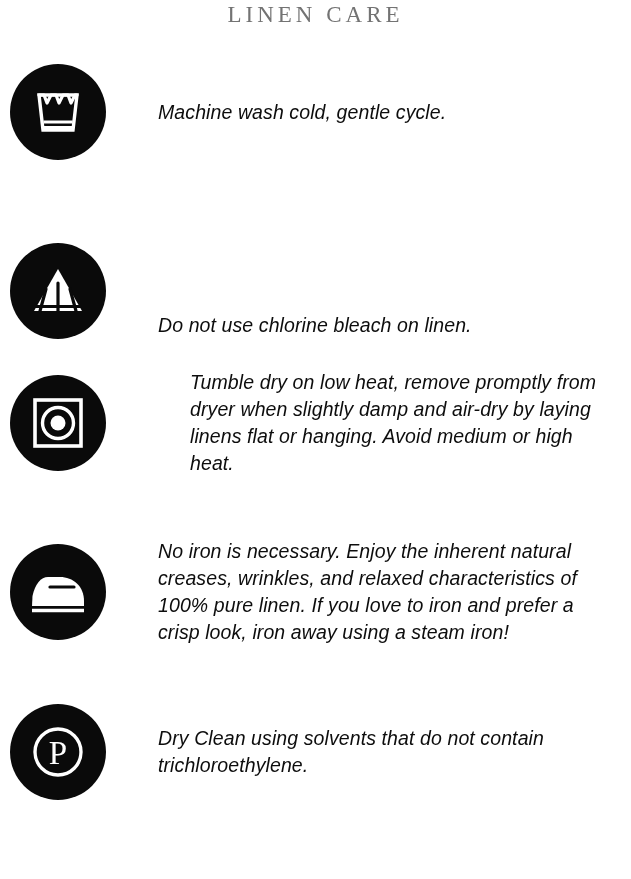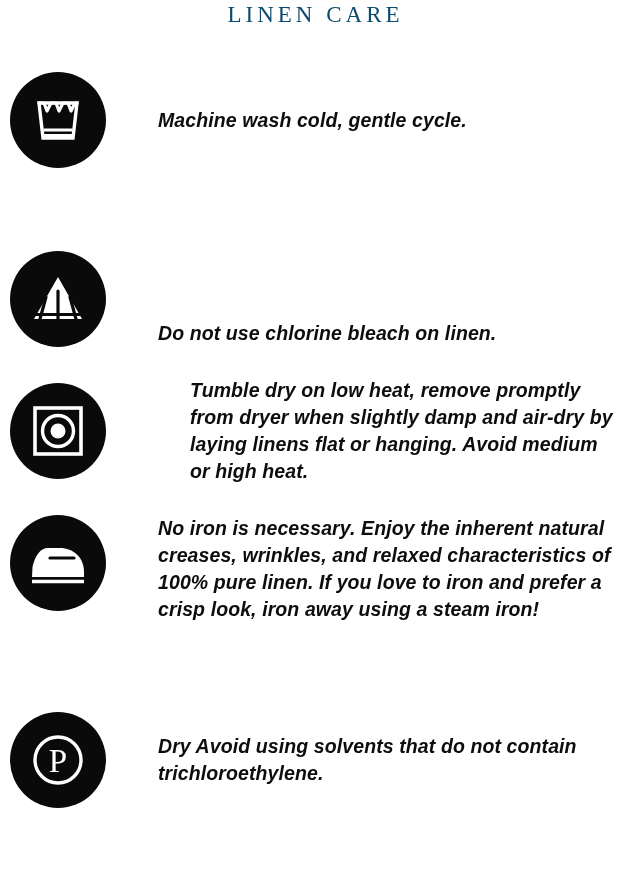--- a/index.html
+++ b/index.html
@@ -21,23 +21,23 @@
     box-sizing: border-box;
     padding: 0;
     position: relative;
   }
   .title {
     text-align: center;
     font-family: "Liberation Serif", serif;
     font-size: 23px;
     letter-spacing: 4px;
     font-weight: 400;
-    color: #0c4a6e;
+    color: #737373;
     padding-top: 1px;
-    margin: 0 0 16px 0;
+    margin: 0 0 8px 0;
     line-height: 28px;
   }
   .care-list {
     margin: 0;
     padding: 0;
     list-style: none;
   }
   .care-row {
     display: flex;
     align-items: center;
@@ -63,35 +63,34 @@
     align-items: center;
     justify-content: center;
   }
   .icon-badge svg {
     display: block;
   }
   .text-cell {
     flex: 1 1 auto;
     padding-left: 52px;
     padding-right: 4px;
-    font-weight: bold;
   }
   .care-text {
     font-style: italic;
     font-size: 19.5px;
     line-height: 27px;
     color: #0d0d0d;
     margin: 0;
     letter-spacing: 0.1px;
   }
   
   .row-1 { height: 150px; align-items: center; }
   .row-2 { height: 152px; align-items: flex-end; }
   .row-3 { height: 168px; align-items: center; gap: 32px; }
-  .row-4 { height: 170px; align-items: flex-start; }
+  .row-4 { height: 170px; align-items: center; }
   .row-5 { height: 150px; align-items: center; }
 </style>
 </head>
 <body>
 
 <div class="page">
 
   <h1 class="title">LINEN CARE</h1>
 
   <ul class="care-list">
@@ -163,18 +162,18 @@
     <li class="care-row row-5">
       <div class="icon-cell">
         <span class="icon-badge">
           <svg width="96" height="96" viewBox="0 0 96 96" aria-hidden="true">
             <circle cx="48" cy="48" r="23" fill="none" stroke="#ffffff" stroke-width="3.4"></circle>
             <text x="48" y="60" text-anchor="middle" font-family="Liberation Serif, serif" font-size="33" fill="#ffffff">P</text>
           </svg>
         </span>
       </div>
       <div class="text-cell">
-        <p class="care-text">Dry Avoid using solvents that do not contain trichloroethylene.</p>
+        <p class="care-text">Dry Clean using solvents that do not contain trichloroethylene.</p>
       </div>
     </li>
 
   </ul>
 </div>
 
 </body></html>

